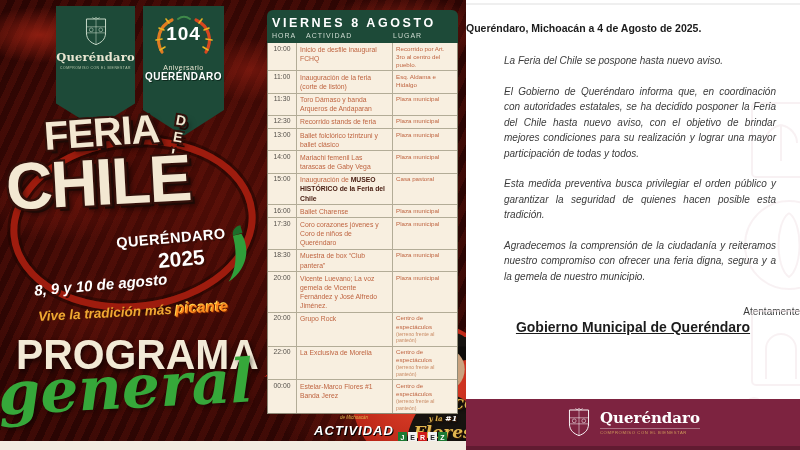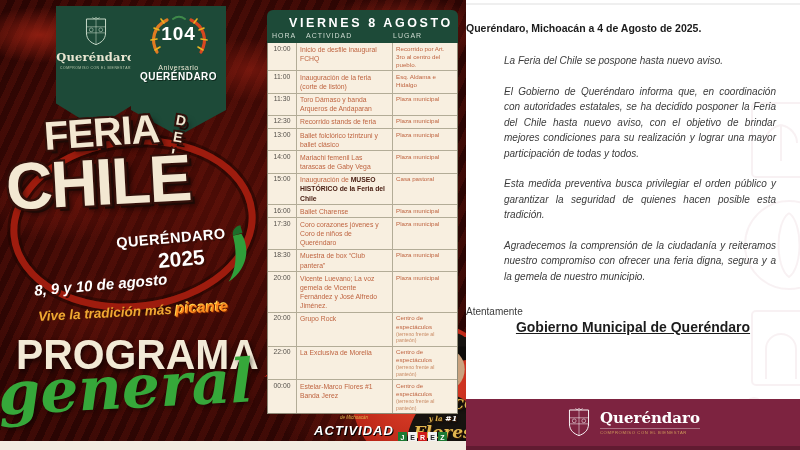--- a/index.html
+++ b/index.html
@@ -14,21 +14,21 @@
       radial-gradient(ellipse 120px 50px at 400px 30px, #8c2013 0%, rgba(0,0,0,0) 70%),
       radial-gradient(ellipse 80px 45px at 250px 70px, #6f150c 0%, rgba(0,0,0,0) 70%),
       radial-gradient(ellipse 110px 60px at 60px 200px, #5e1009 0%, rgba(0,0,0,0) 70%),
       radial-gradient(ellipse 120px 70px at 90px 320px, #4a0c06 0%, rgba(0,0,0,0) 70%),
       radial-gradient(ellipse 140px 80px at 380px 420px, #5e120a 0%, rgba(0,0,0,0) 70%),
       radial-gradient(circle at 45% 45%, #4c0c06 0%, #2a0503 75%);
   }
   .pennant{position:absolute;top:6px;background:#1d4a38;color:#e9e6d2;text-align:center;
     clip-path:polygon(0 0,100% 0,100% 80%,50% 100%,0 80%);box-shadow:0 0 6px rgba(0,0,0,.5);}
   .pennant.p1{left:56px;width:79px;height:122px;}
-  .pennant.p2{left:131px;width:95px;height:130px;}
+  .pennant.p2{left:143px;width:81px;height:130px;}
   .crest{display:block;margin:10px auto 2px;}
   .pennant .city{font-family:"DejaVu Serif", serif;font-weight:bold;font-size:11.5px;letter-spacing:.2px;}
   .pennant .motto{font-size:3.4px;letter-spacing:.5px;color:#b9c9ad;margin-top:2px;}
   .wreath-wrap{position:relative;width:64px;height:46px;margin:8px auto 0;}
   .wreath-wrap svg{position:absolute;left:0;top:0;}
   .num104{position:absolute;left:0;top:9px;width:100%;text-align:center;
     font-size:19px;font-weight:bold;color:#fff;letter-spacing:1px;}
   .anniv1{font-size:7px;color:#e9e6d2;margin-top:4px;letter-spacing:.5px;}
   .anniv2{font-size:10px;font-weight:bold;color:#fff;letter-spacing:.5px;
     text-shadow:1px 1px 0 #0d2a1e;}
@@ -54,21 +54,21 @@
   .tagline .accent{color:#ff8a1e;font-size:15px;text-shadow:1px 1px 0 #7a2200, -1px -1px 0 #ffd34d;}
   .prog1{position:absolute;left:16px;top:330px;font-size:43px;font-weight:bold;color:#f2ead6;
     letter-spacing:0;transform:scaleX(.95);transform-origin:left;text-shadow:2px 3px 6px rgba(0,0,0,.6);}
   .prog2{position:absolute;left:-2px;top:352px;font-family:"DejaVu Serif", serif;font-style:italic;
     font-weight:bold;font-size:60px;color:#36a83a;transform:rotate(-3deg);text-shadow:2px 2px 4px rgba(0,0,0,.45);}
   .sponsor-strip{position:absolute;left:0;top:441px;width:466px;height:9px;background:#f2ece1;}
 
   
   .sched{position:absolute;left:267px;top:10px;width:191px;}
   .sched-head{background:#1d4a38;border-radius:6px 6px 0 0;padding:6px 5px 4px;}
-  .sched-title{color:#fff;font-weight:bold;font-size:12.5px;letter-spacing:2.6px;white-space:nowrap;margin-left:17px;}
+  .sched-title{color:#fff;font-weight:bold;font-size:12.5px;letter-spacing:2.6px;white-space:nowrap;}
   .sched-cols{display:flex;margin-top:2px;color:#cfdcd2;font-size:7px;letter-spacing:1px;}
   .sched-cols .h1{width:34px;}
   .sched-cols .h2{flex:1;}
   .sched-cols .h3{width:60px;}
   .sched-body{background:#f8efe0;border:1px solid #8d8a77;border-top:none;}
   .trow{display:flex;border-bottom:1px solid #b3ac97;}
   .trow:last-child{border-bottom:none;}
   .c-hora{width:26px;flex:0 0 26px;border-right:1px solid #b3ac97;padding:1.5px 1px;
     font-size:6.8px;color:#55504a;text-align:center;}
   .c-act{flex:1;padding:1.5px 3px;font-size:6.8px;line-height:1.35;color:#bf6440;}
@@ -112,21 +112,21 @@
 
   
   .panel{position:absolute;left:466px;top:0;width:334px;height:450px;background:#fff;overflow:hidden;}
   .panel-topline{position:absolute;left:0;top:3px;width:100%;height:2px;background:#efefef;}
   .watermark{position:absolute;right:-14px;top:95px;opacity:.55;}
   .com-title{margin:28px 10px 0;text-align:center;font-size:29px;font-weight:bold;
     color:#8e2142;letter-spacing:.5px;}
   .com-date{margin:22px 22px 0 0;font-size:10.5px;font-weight:bold;color:#1c1c1c;}
   .com-p{margin:15px 24px 0 38px;font-size:10px;color:#3b3b3b;line-height:1.55;text-align:justify;position:relative;font-style:italic;}
   .com-p.first{text-align:left;margin-top:19px;}
-  .com-close{margin-top:22px;text-align:left;font-size:10px;color:#3b3b3b;}
+  .com-close{margin-top:22px;text-align:right;font-size:10px;color:#3b3b3b;}
   .com-sign{text-align:center;font-size:14px;font-weight:bold;color:#1c1c1c;margin-top:2px;text-decoration:underline;}
   .panel-footer{position:absolute;left:0;bottom:0;width:100%;height:47px;background:#7d2340;
     border-bottom:4px solid #611b31;display:flex;align-items:center;justify-content:center;gap:8px;}
   .pf-text .pf-name{font-family:"DejaVu Serif", serif;font-weight:bold;font-size:15px;color:#fff;line-height:1;}
   .pf-text .pf-motto{font-size:4.2px;letter-spacing:.6px;color:#cf9a5a;border-top:1px solid rgba(255,255,255,.35);
     margin-top:2px;padding-top:1px;}
 </style>
 </head>
 <body>
 

